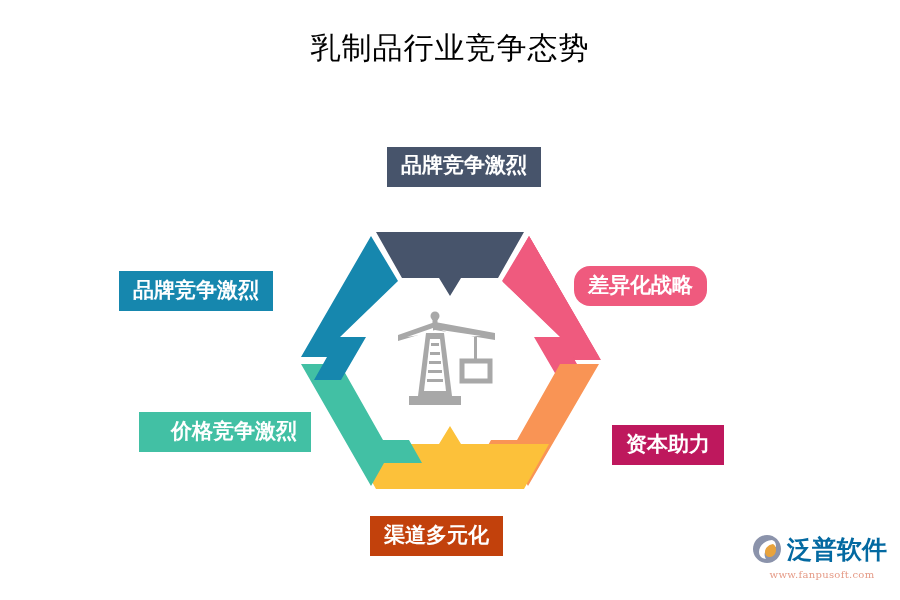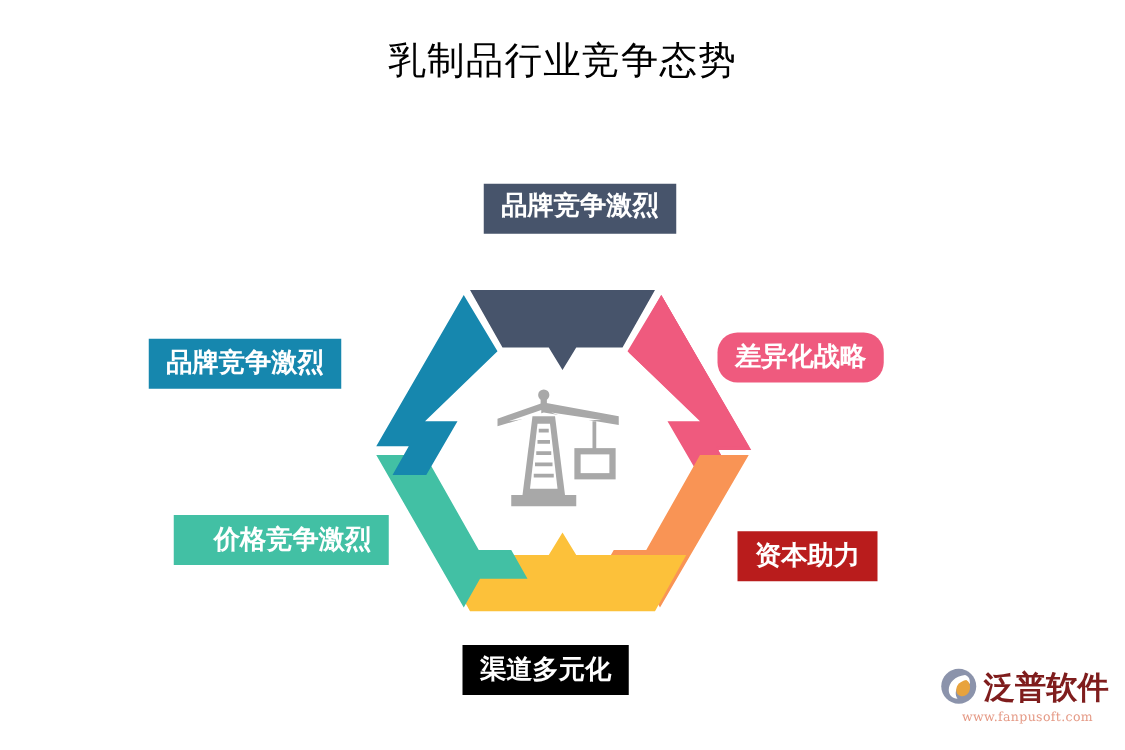--- a/index.html
+++ b/index.html
@@ -73,29 +73,29 @@
     background: #47546b;
     font-family: Liberation Mono, monospace;
   }
   .tag-right-upper {
     left: 574px;
     top: 266px;
     background: #ef5a7e;
     border-radius: 16px;
   }
   .tag-right-lower {
-    left: 590px;
+    left: 612px;
     top: 425px;
-    background: #b91c1c;
+    background: #be185d;
     text-align: center;
   }
   .tag-bottom {
     left: 370px;
     top: 516px;
-    background: #000000;
+    background: #c2410c;
   }
   .tag-left-lower {
     left: 139px;
     top: 412px;
     background: #42c0a4;
     padding-left: 32px;
   }
   .tag-left-upper {
     left: 119px;
     top: 271px;
@@ -115,21 +115,21 @@
     height: 34px;
   }
   .brand-mark {
     width: 30px;
     height: 30px;
     flex: 0 0 30px;
   }
   .brand-name {
     font-size: 25px;
     font-weight: bold;
-    color: #7f1d1d;
+    color: #0369a1;
     line-height: 1;
     letter-spacing: 0px;
     font-family: "DejaVu Sans", "Liberation Sans", sans-serif;
     text-align: right;
   }
   .brand-url {
     margin-top: 3px;
     font-size: 10px;
     color: #e59a86;
     letter-spacing: 0.3px;

